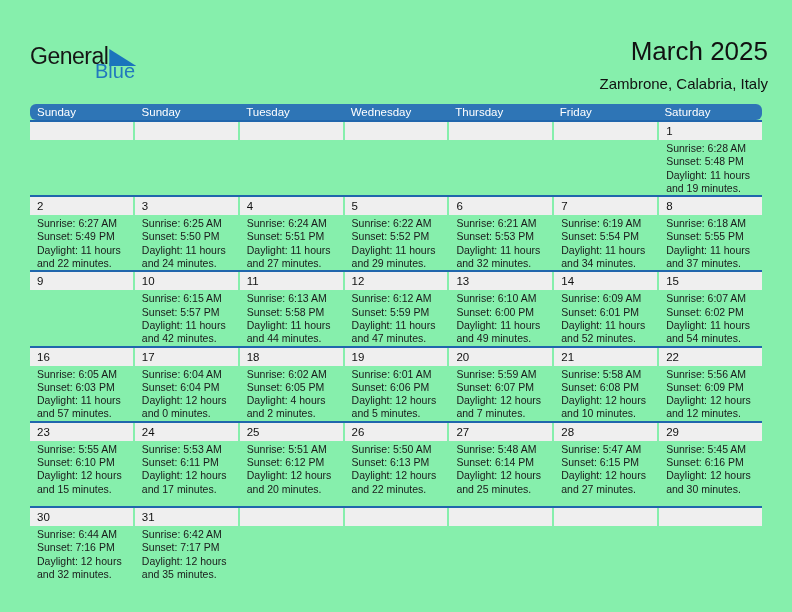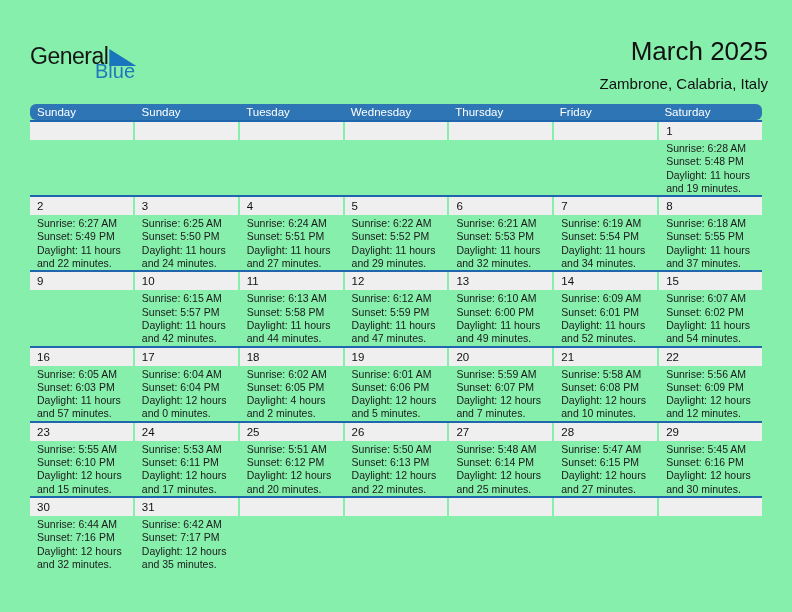--- a/index.html
+++ b/index.html
@@ -38,21 +38,21 @@
     display:grid;grid-template-columns:repeat(7,1fr);
     background:var(--header-bg);height:16px;align-items:center;border-radius:6px;
   }
   .weekday{color:#fff;font-size:11.5px;padding-left:7px;}
 
   .week{
     display:grid;grid-template-columns:repeat(7,1fr);column-gap:2px;
     border-top:2px solid var(--row-line);
     min-height:71px;
   }
-  .week:last-child{min-height:89px;}
+  .week:last-child{min-height:89px;margin-top:10px;}
   .cell{overflow:hidden;}
   .cell .num{
     background:var(--daynum-bg);height:18px;line-height:18px;
     font-size:11.5px;color:#111;padding-left:7px;
   }
   .cell .body{padding:2px 3px 0 7px;font-size:10.5px;line-height:13.3px;color:#1a1a1a;}
   .cell .body div{margin:0;}
 </style>
 </head>
 <body>

